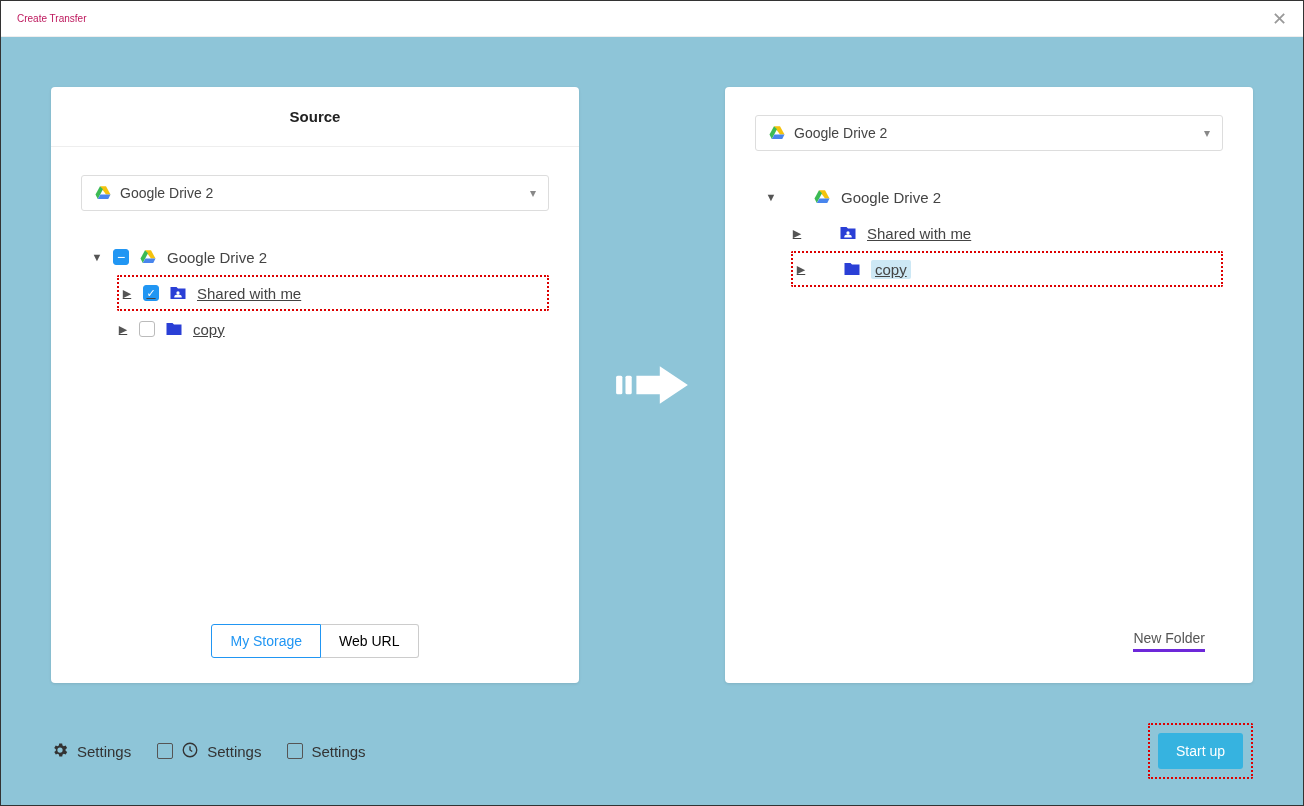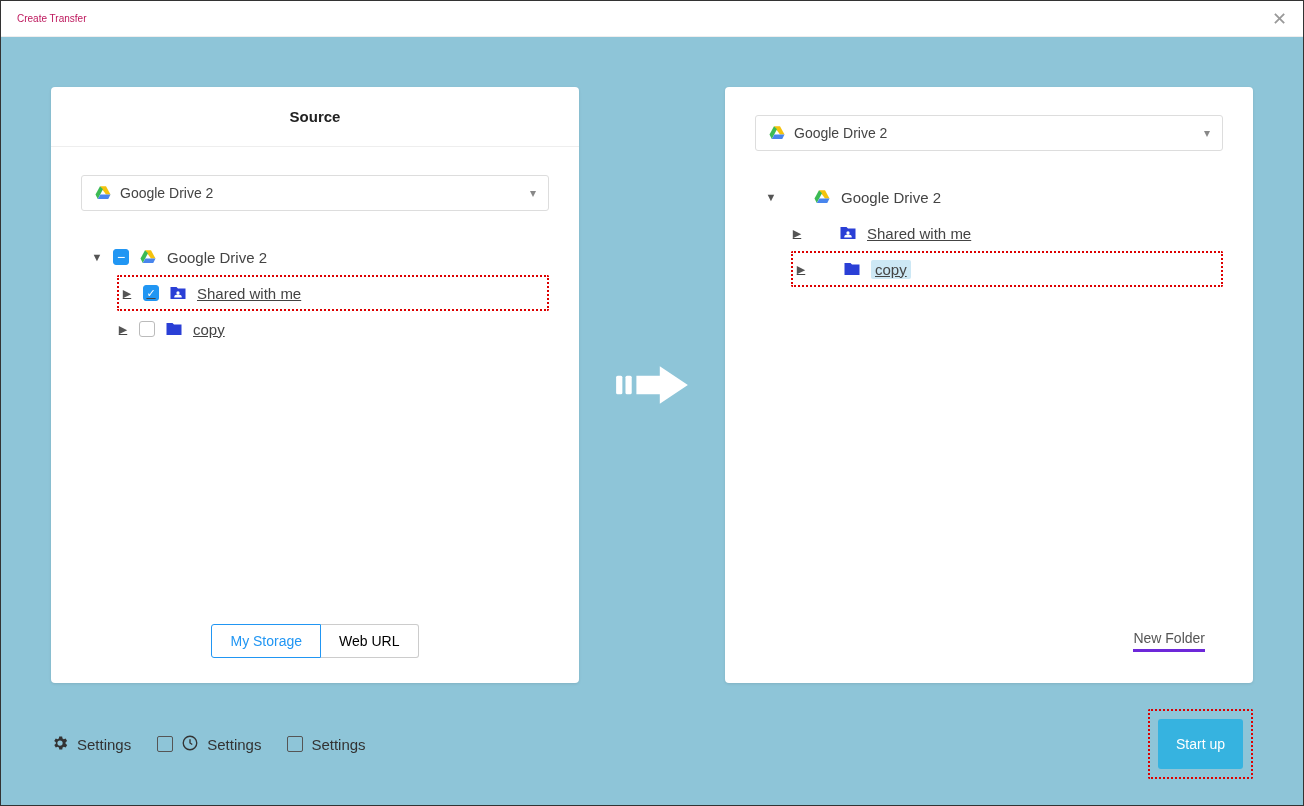--- a/index.html
+++ b/index.html
@@ -42,21 +42,21 @@
 .newfolder { font-size: 14px; color: #555; border-bottom: 3px solid #6d28d9; padding-bottom: 3px; cursor: pointer; margin-left: auto; margin-right: 48px; }
 .target-footer { justify-content: flex-end; }
 .arrow-between { width: 80px; display: flex; align-items: center; justify-content: center; }
 .arrow-between svg { width: 78px; height: 60px; }
 .bottombar { position: absolute; left: 50px; right: 50px; bottom: 26px; display: flex; align-items: center; justify-content: space-between; }
 .bottom-left { display: flex; align-items: center; gap: 26px; color: #333; font-size: 15px; }
 .bottom-item { display: flex; align-items: center; gap: 8px; }
 .gear { color: #333; }
 .sq { width: 16px; height: 16px; border: 1.5px solid #555; border-radius: 2px; display: inline-block; }
 .startup-wrap { border: 2px dotted #d00; padding: 8px; border-radius: 2px; }
-.startup { background: #36b3e0; color: #fff; border: none; padding: 17px 18px; font-size: 14px; border-radius: 3px; cursor: pointer; }
+.startup { background: #36b3e0; color: #fff; border: none; padding: 10px 18px; font-size: 14px; border-radius: 3px; cursor: pointer; }
 .gdrive-icon { width: 18px; height: 18px; }
 </style>
 </head>
 <body>
 
 <div class="window">
   <div class="titlebar">
     <div class="titlebar-title">Create Transfer</div>
     <div class="close-x">✕</div>
   </div>

